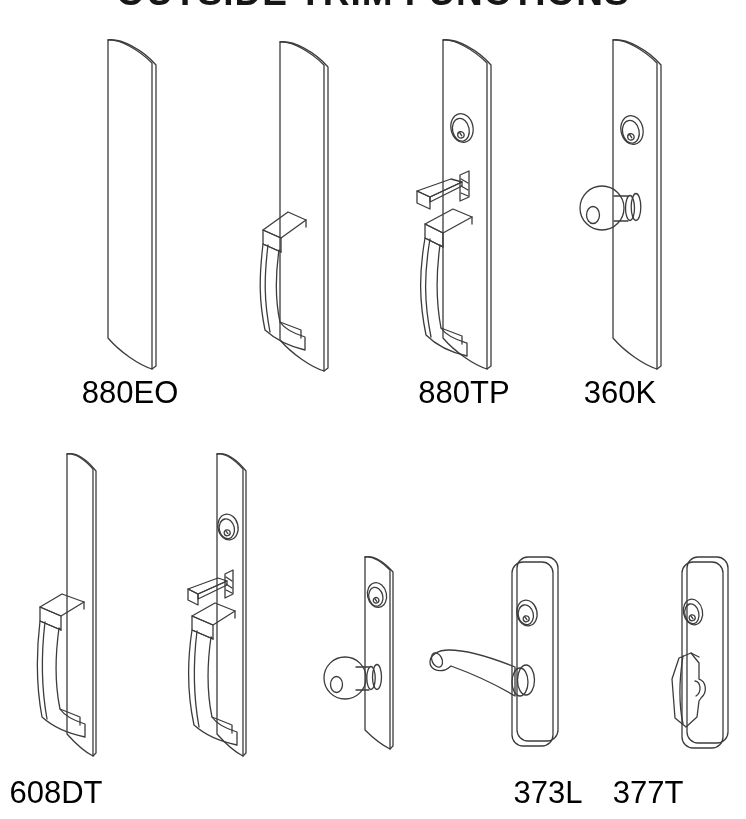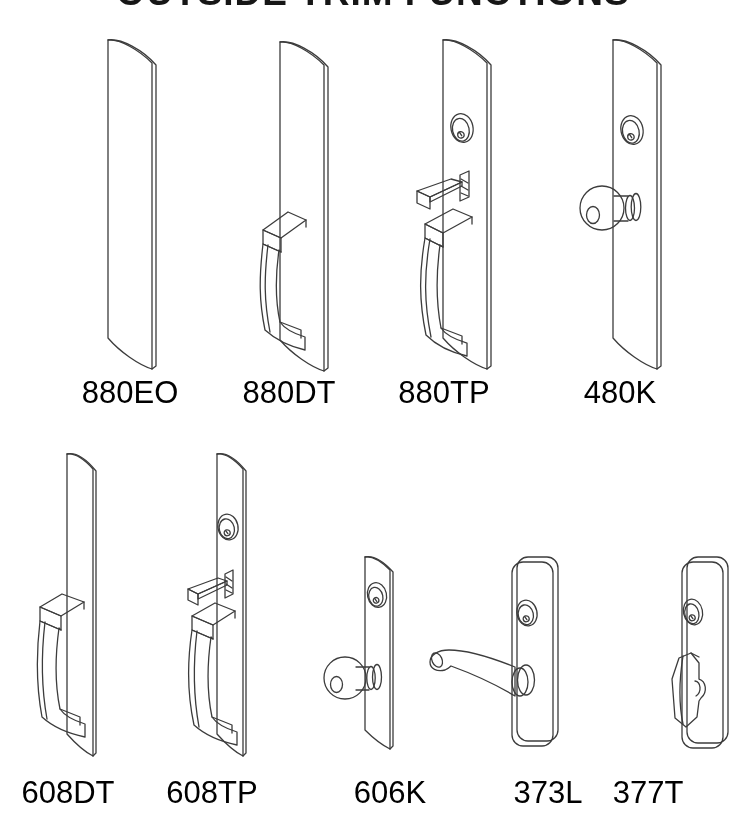--- a/index.html
+++ b/index.html
@@ -103,23 +103,22 @@
         <ellipse class="w" cx="34" cy="-1" rx="4.8" ry="13.5"></ellipse>
         <ellipse class="w" cx="28" cy="0" rx="4.5" ry="12.5"></ellipse>
         <path d="M12,-12 L26,-12 M12,13 L26,13"></path>
         <circle class="w" r="22"></circle>
         <ellipse cx="-9" cy="7" rx="6.5" ry="8.5"></ellipse>
       </g>
     </svg>
   </div>
 
   <div class="code" style="left:130px;top:376px">880EO</div>
-  <div class="code" style="left:289px;top:376px">880DT</div>
-  <div class="code" style="left:444px;top:376px">880TP</div>
-  <div class="code" style="left:620px;top:376px">480K</div>
+  <div class="code" style="left:464px;top:376px">880TP</div>
+  <div class="code" style="left:620px;top:376px">360K</div>
 
   <div class="fig" style="left:35px;top:448px">
     <svg width="68" height="330" viewBox="0 0 68 330">
       <g transform="translate(32,2)">
         <path class="w" d="M0,4 C8,3 18,10 26,19 L26,306 C18,302 8,293 0,284 Z"></path>
         <path d="M0,4 C9,2 20,10 29,21 L29,303 L26,306"></path>
       </g>
       <g>
         <path class="w" d="M5,159 L27,146 L49,154 L26,168 Z"></path>
         <path class="w" d="M5,159 L5,173 L26,182 L26,168 Z"></path>
@@ -218,19 +217,17 @@
       </g>
       <g>
         <path d="M36,100 L44,104"></path>
         <path class="w" d="M24,105 L36,100 L44,110 L44,126 C51,128 53,139 46,145 L44,148 L42,164 L31,174 L20,165 L17,126 Z"></path>
         <path d="M28,103 C24,128 24,152 28,171"></path>
         <path d="M40,128 C46,129 47,139 41,143"></path>
       </g>
     </svg>
   </div>
 
-  <div class="code" style="left:68px;top:776px">608DT</div>
-  <div class="code" style="left:212px;top:776px">608TP</div>
-  <div class="code" style="left:390px;top:776px">606K</div>
+  <div class="code" style="left:56px;top:776px">608DT</div>
   <div class="code" style="left:548px;top:776px">373L</div>
   <div class="code" style="left:648px;top:776px">377T</div>
 
 </div>
 
 </body></html>

